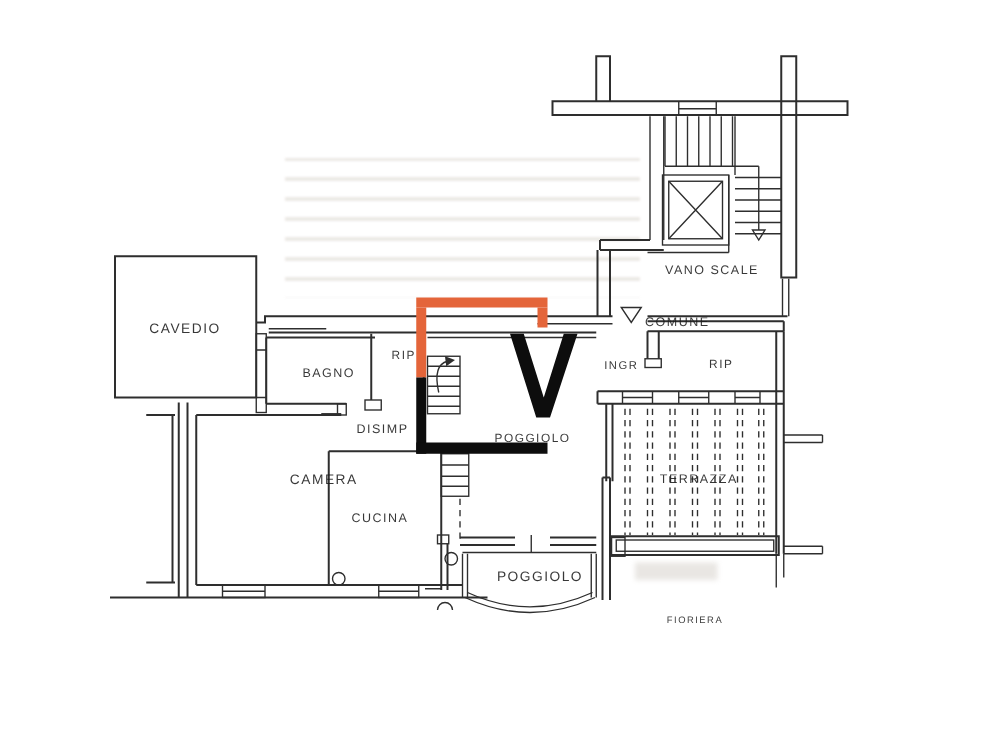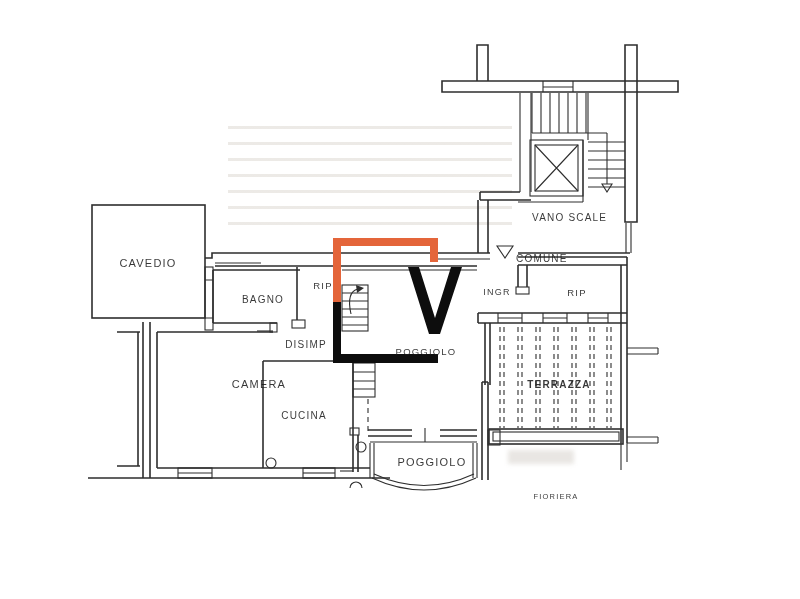--- a/index.html
+++ b/index.html
@@ -193,18 +193,18 @@
       <div class="room-label" style="left: 263px; top: 299px; font-size: 10px; color: rgb(28, 28, 28);">BAGNO</div>
       <div class="room-label" style="left: 323px; top: 285px; font-size: 9.5px; color: rgb(28, 28, 28);">RIP</div>
       <div class="room-label" style="left: 306px; top: 344px; font-size: 10px; color: rgb(28, 28, 28);">DISIMP</div>
       <div class="room-label" style="left: 211px; top: 384px; font-size: 11px; color: rgb(28, 28, 28); margin-left: 48px;">CAMERA</div>
       <div class="room-label" style="left: 304px; top: 415px; font-size: 10px; color: rgb(28, 28, 28);">CUCINA</div>
       <div class="room-label" style="left: 426px; top: 351px; font-size: 9.5px; color: rgb(28, 28, 28);">POGGIOLO</div>
       <div class="room-label" style="left: 497px; top: 292px; font-size: 9px; color: rgb(28, 28, 28);">INGR</div>
       <div class="room-label" style="left: 577px; top: 292px; font-size: 9.5px; color: rgb(28, 28, 28);">RIP</div>
       <div class="room-label left" style="left: 532px; top: 217px; font-size: 10px; color: rgb(28, 28, 28);">VANO SCALE</div>
       <div class="room-label left" style="left: 516px; top: 230px; font-size: 10px; color: rgb(28, 28, 28); margin-top: 28px;">COMUNE</div>
-      <div class="room-label" style="left: 559px; top: 384px; font-size: 10px; color: rgb(28, 28, 28); font-weight: bold;">TERRAZZA</div>
+      <div class="room-label" style="left: 559px; top: 384px; font-size: 10px; color: rgb(28, 28, 28);">TERRAZZA</div>
       <div class="room-label" style="left: 556px; top: 455px; font-size: 7.5px; color: rgb(28, 28, 28); margin-top: 41px;">FIORIERA</div>
       <div class="room-label" style="left: 432px; top: 462px; font-size: 11px; color: rgb(28, 28, 28);">POGGIOLO</div>
     </div>
 
 </div>
 
 </body></html>

